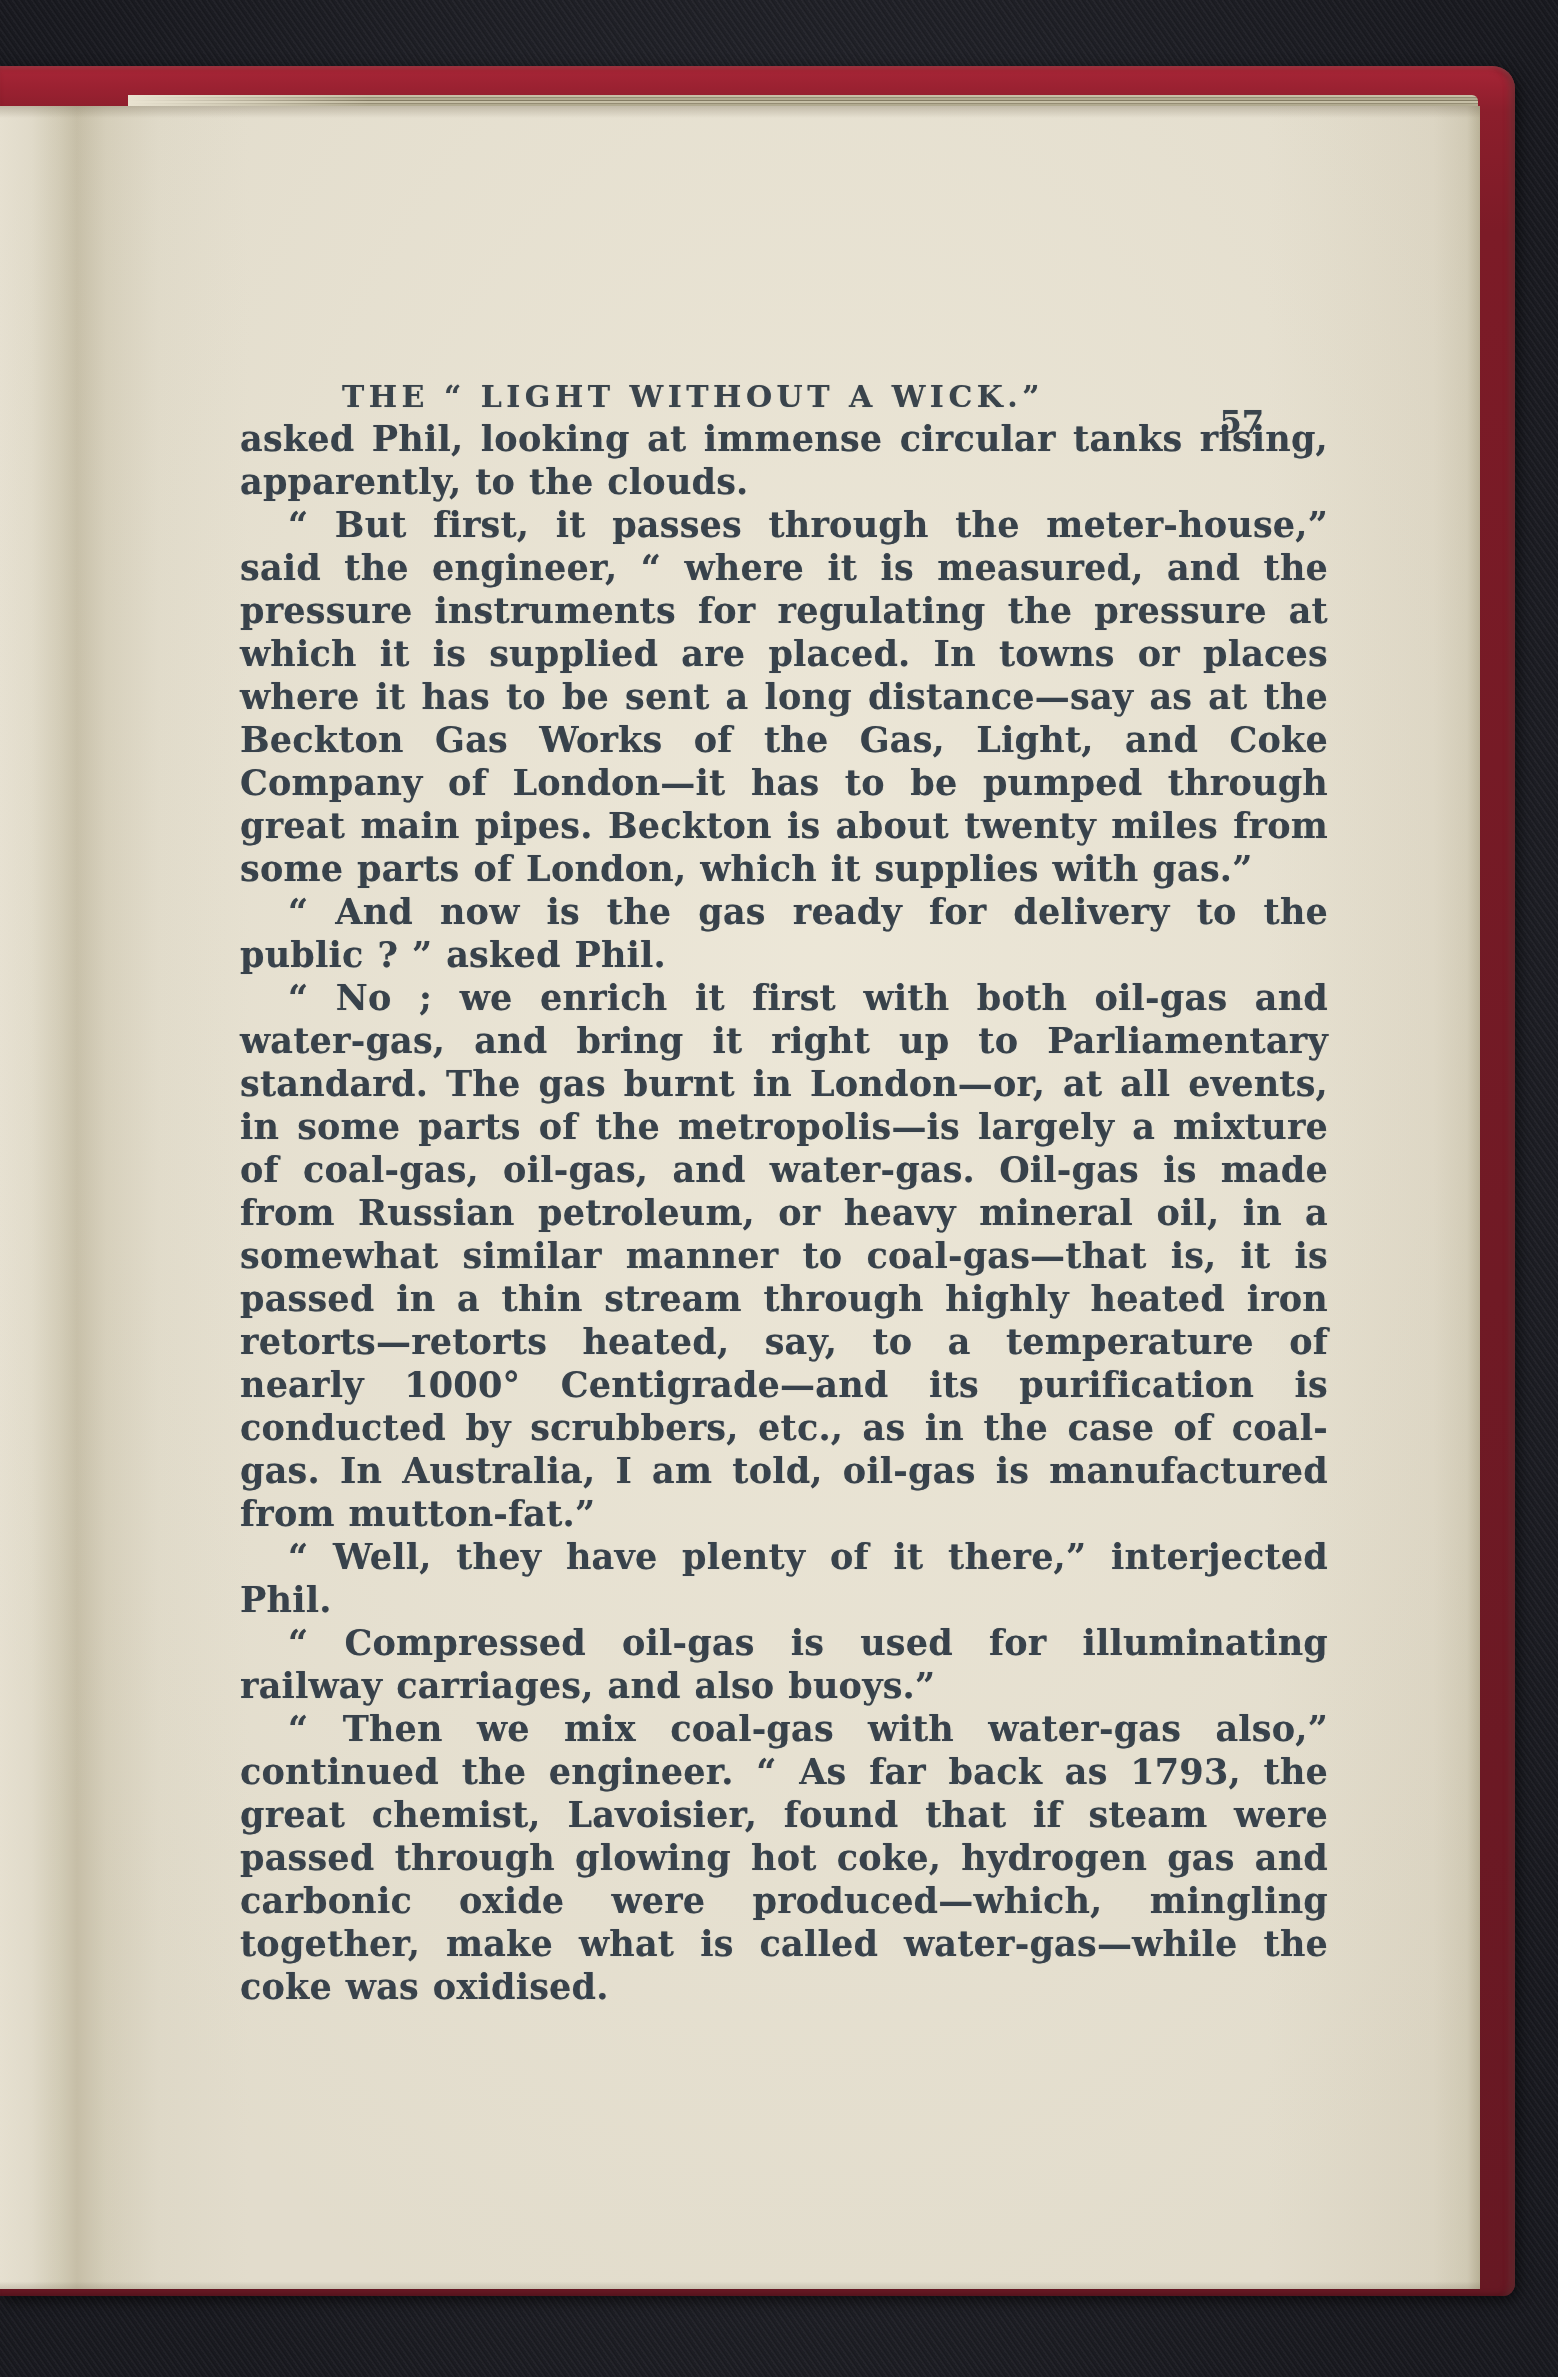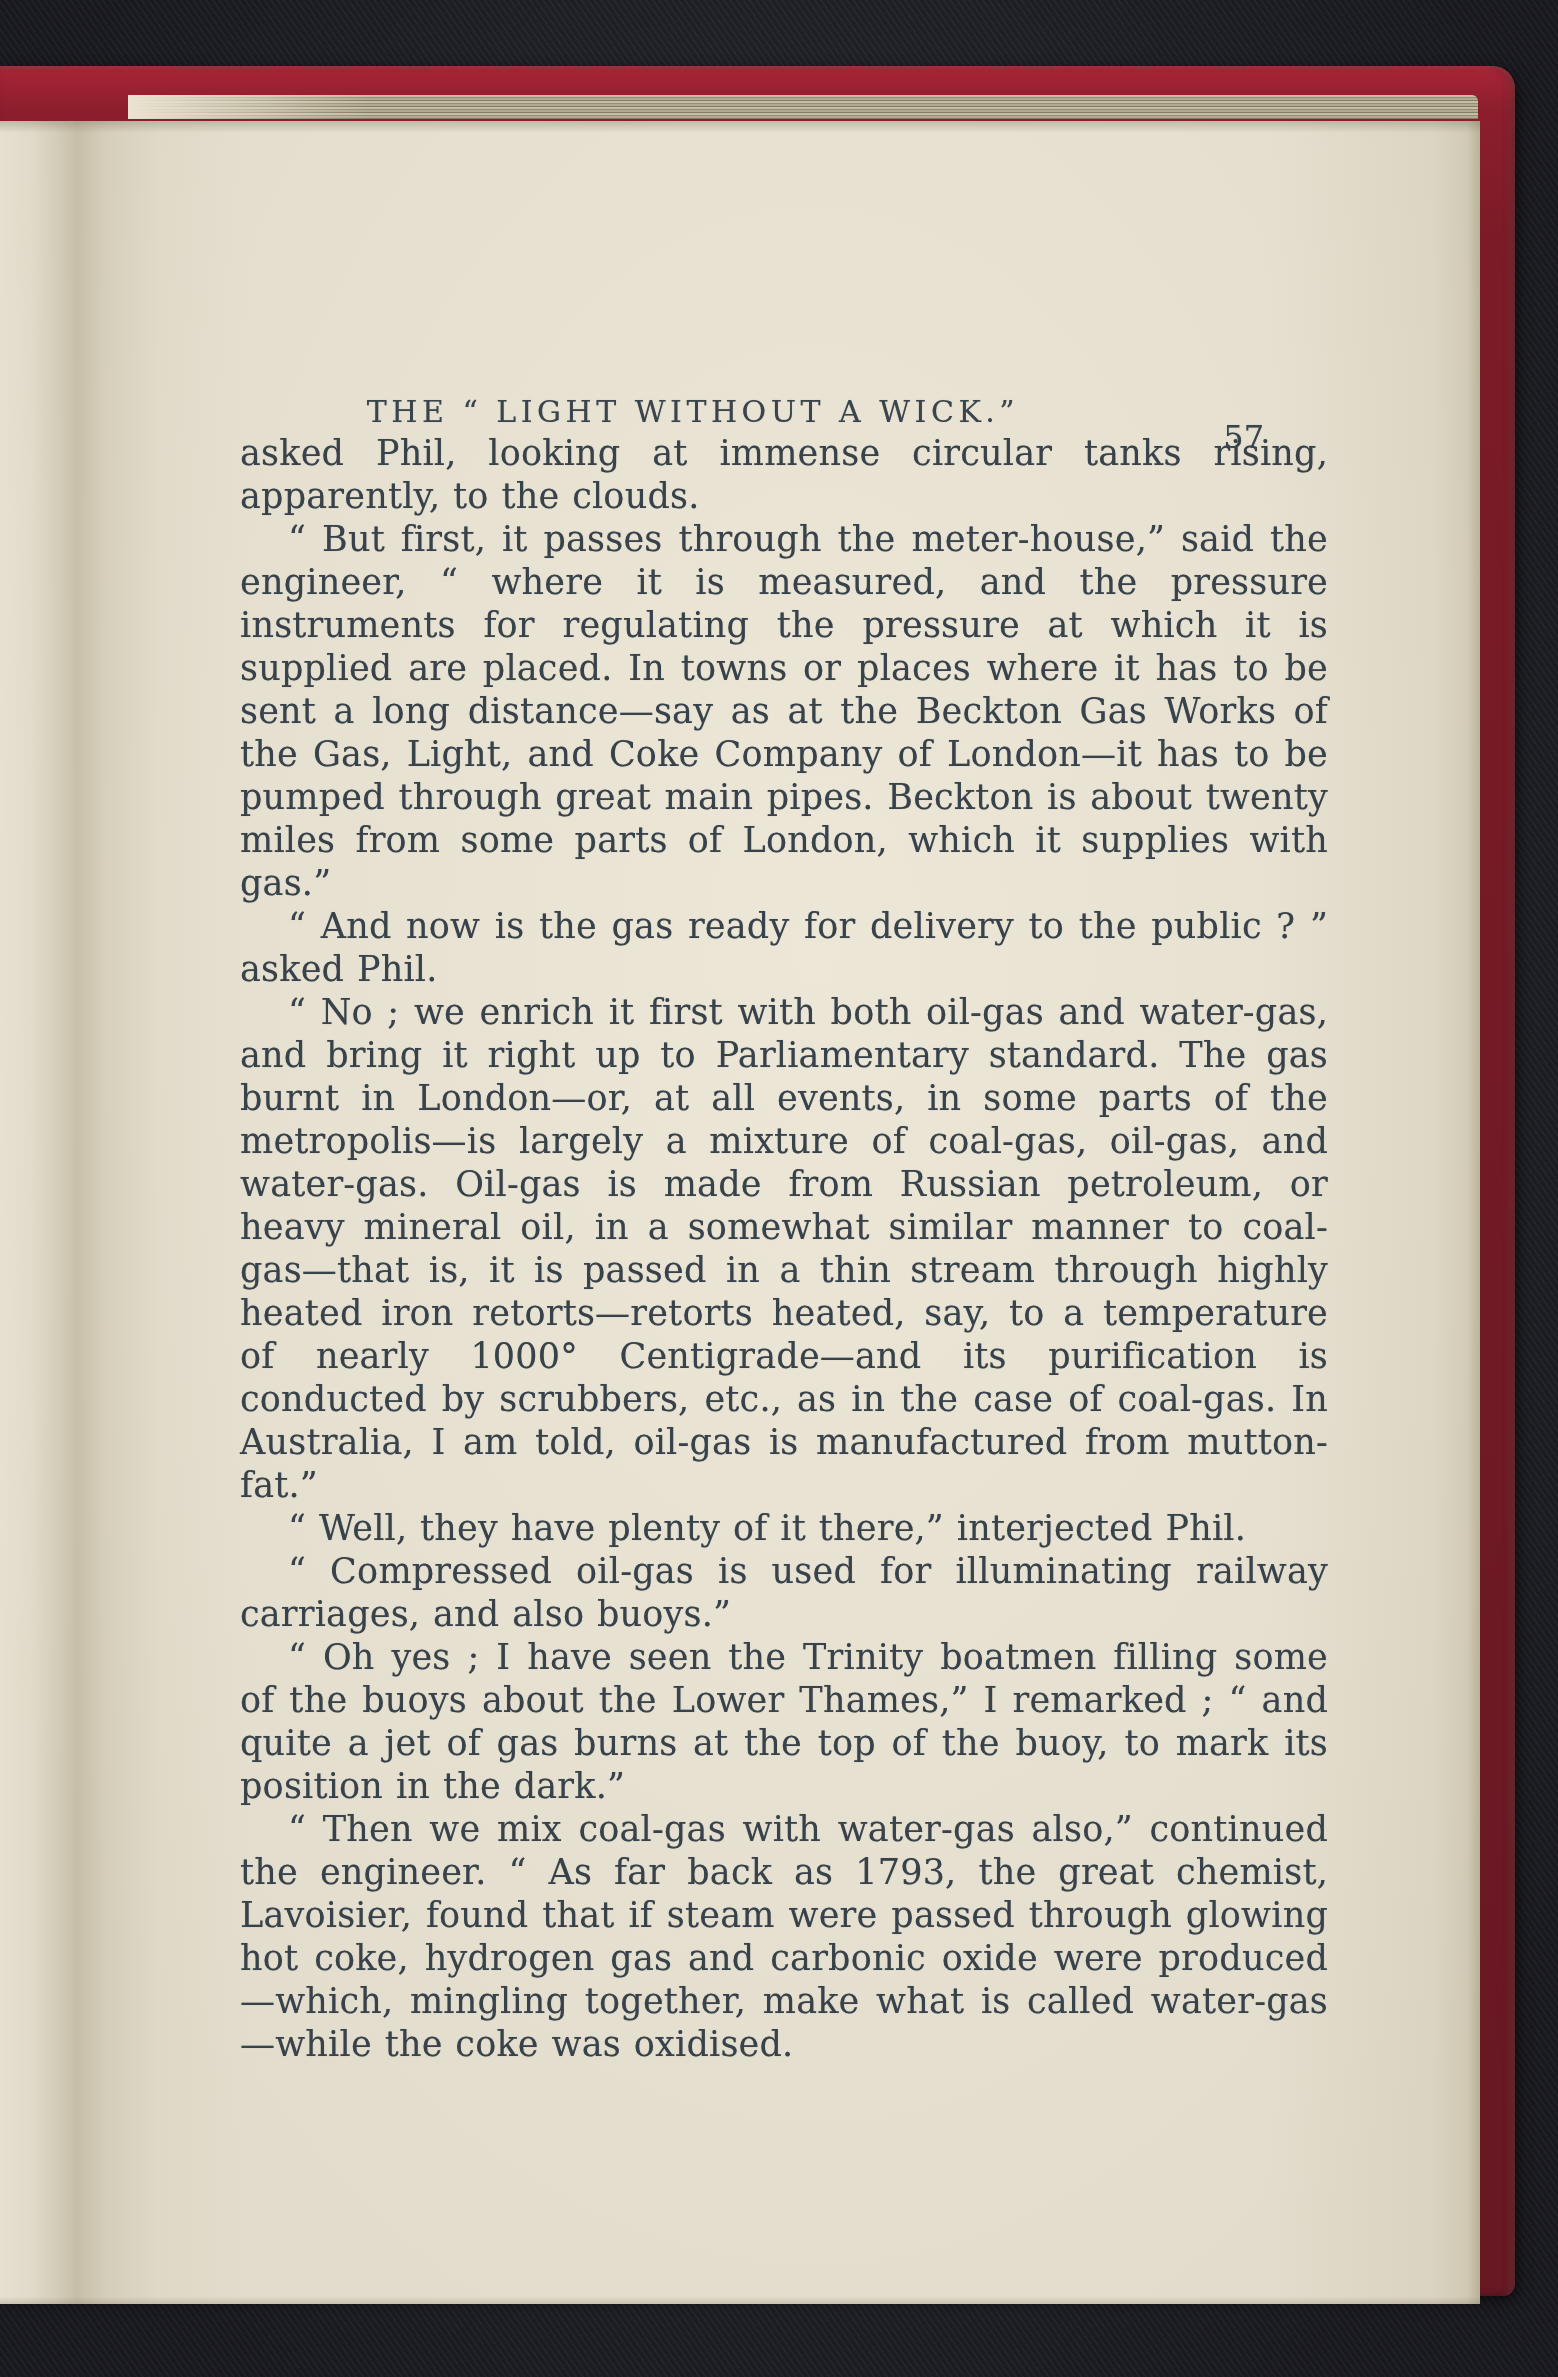--- a/index.html
+++ b/index.html
@@ -53,32 +53,33 @@
         #c6bfa6 0px, #c6bfa6 1.9px,
         #958d74 1.9px, #958d74 3px,
         #b1aa90 3px, #b1aa90 4.9px,
         #847c64 4.9px, #847c64 6px);
   }
 
   
   .paper {
     position: absolute;
     left: 0;
-    top: 121px;
+    top: 106px;
     width: 1480px;
     height: 2183px;
     background-image:
       linear-gradient(180deg, rgba(108,96,74,0.30) 0px, rgba(108,96,74,0) 12px),
       linear-gradient(0deg, rgba(108,96,74,0.22) 0px, rgba(108,96,74,0) 7.5px),
       radial-gradient(ellipse at 55% 38%, rgba(255,255,255,0.10), rgba(0,0,0,0.035) 80%),
       linear-gradient(90deg,
         #eee8d8 0px, #e8e2d0 32px, #d9d2bc 60px, #cdc5ad 77px,
         #dcd5c0 106px, #e6e0ce 158px, #eae4d3 249px,
         #eae4d3 1267px, #e2dbc8 1433px, #d7d0ba 1467px, #bfb79c 1480px);
     background-color: #e9e3d1;
+    font-weight: bold;
   }
 
   
   .content {
     position: absolute;
     left: 240px;
     top: 273px;
     width: 1088px;
     color: #39434b;
   }
@@ -134,19 +135,18 @@
         <span class="head-title">THE “ LIGHT WITHOUT A WICK.”</span>
         <span class="head-num">57</span>
       </div>
       <div class="body-text">
         <p class="para">asked Phil, looking at immense circular tanks rising, apparently, to the clouds.</p>
         <p class="para indent">“ But first, it passes through the meter-house,” said the engineer, “ where it is measured, and the pressure instruments for regulating the pressure at which it is supplied are placed.  In towns or places where it has to be sent a long distance—say as at the Beckton Gas Works of the Gas, Light, and Coke Company of London—it has to be pumped through great main pipes.  Beckton is about twenty miles from some parts of London, which it supplies with gas.”</p>
         <p class="para indent">“ And now is the gas ready for delivery to the public ? ” asked Phil.</p>
         <p class="para indent">“ No ; we enrich it first with both oil-gas and water-gas, and bring it right up to Parliamentary standard.  The gas burnt in London—or, at all events, in some parts of the metropolis—is largely a mixture of coal-gas, oil-gas, and water-gas.  Oil-gas is made from Russian petroleum, or heavy mineral oil, in a somewhat similar manner to coal-gas—that is, it is passed in a thin stream through highly heated iron retorts—retorts heated, say, to a temperature of nearly 1000° Centigrade—and its purification is conducted by scrubbers, etc., as in the case of coal-gas.  In Australia, I am told, oil-gas is manufactured from mutton-fat.”</p>
         <p class="para indent">“ Well, they have plenty of it there,” interjected Phil.</p>
         <p class="para indent">“ Compressed oil-gas is used for illuminating railway carriages, and also buoys.”</p>
-        <p class="para indent">“ Oh yes ; I have seen the Trinity boatmen filling some of the buoys about the Lower Thames,” I remarked ; “ and quite a jet of gas burns at the top of the buoy, to mark its position in the dark.”</p>
         <p class="para indent">“ Then we mix coal-gas with water-gas also,” continued the engineer.  “ As far back as 1793, the great chemist, Lavoisier, found that if steam were passed through glowing hot coke, hydrogen gas and carbonic oxide were produced—which, mingling together, make what is called water-gas—while the coke was oxidised.</p>
       </div>
     </div>
   </div>
 </div>
 
 
 </body></html>

